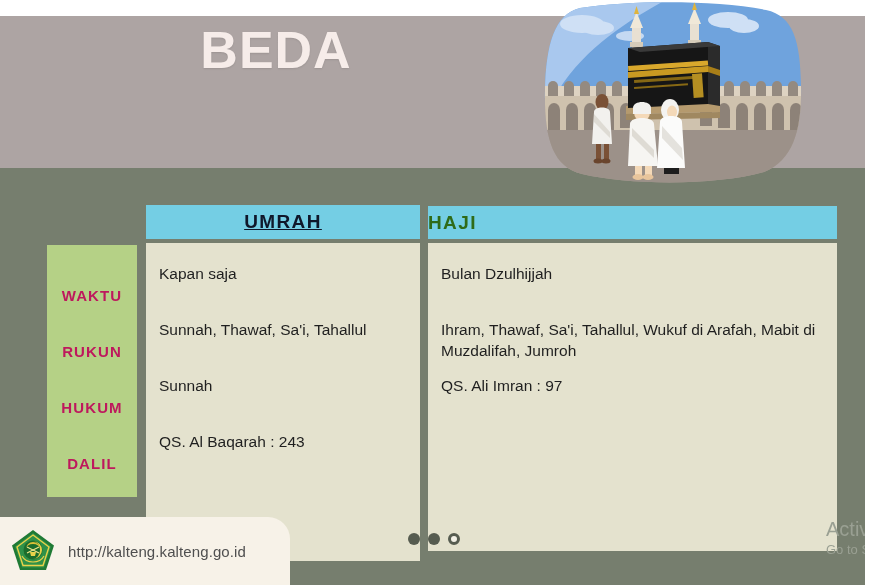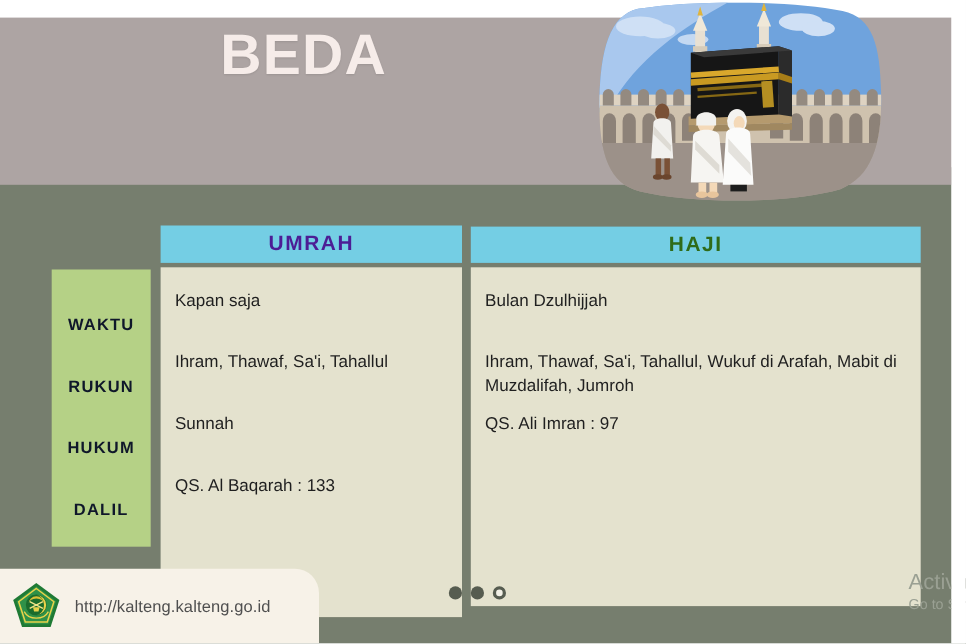--- a/index.html
+++ b/index.html
@@ -68,35 +68,36 @@
   #umrah-header {
     position: absolute;
     left: 146px;
     top: 205px;
     width: 274px;
     height: 34px;
     background: #74cee4;
     display: flex;
     align-items: center;
     justify-content: center;
-    color: #4c1d95;
+    color: #0f172a;
     font-size: 19px;
     font-weight: bold;
     letter-spacing: 1.4px;
+    text-decoration: underline;
   }
   #haji-header {
     position: absolute;
     left: 428px;
     top: 206px;
     width: 409px;
     height: 33px;
     background: #74cee4;
     display: flex;
     align-items: center;
-    justify-content: center;
+    justify-content: flex-start;
     color: #2f6b18;
     font-size: 19px;
     font-weight: bold;
     letter-spacing: 1.4px;
   }
 
   #label-column {
     position: absolute;
     left: 47px;
     top: 245px;
@@ -107,21 +108,21 @@
     flex-direction: column;
     justify-content: flex-start;
     padding-top: 22px;
     box-sizing: border-box;
   }
   .row-label {
     height: 56px;
     display: flex;
     align-items: center;
     justify-content: center;
-    color: #0f172a;
+    color: #be185d;
     font-size: 15px;
     font-weight: bold;
     letter-spacing: 1.1px;
   }
 
   #umrah-cell {
     position: absolute;
     left: 146px;
     top: 243px;
     width: 274px;
@@ -365,27 +366,27 @@
     <div class="row-label">
       <span>DALIL</span>
     </div>
   </div>
 
   <div id="umrah-cell">
     <div class="cell-row">
       <span>Kapan saja</span>
     </div>
     <div class="cell-row">
-      <span>Ihram, Thawaf, Sa'i, Tahallul</span>
+      <span>Sunnah, Thawaf, Sa'i, Tahallul</span>
     </div>
     <div class="cell-row">
       <span>Sunnah</span>
     </div>
     <div class="cell-row">
-      <span>QS. Al Baqarah : 133</span>
+      <span>QS. Al Baqarah : 243</span>
     </div>
   </div>
 
   <div id="haji-cell">
     <div class="cell-row">
       <span>Bulan Dzulhijjah</span>
     </div>
     <div class="cell-row">
       <span>Ihram, Thawaf, Sa'i, Tahallul, Wukuf di Arafah, Mabit di Muzdalifah, Jumroh</span>
     </div>

